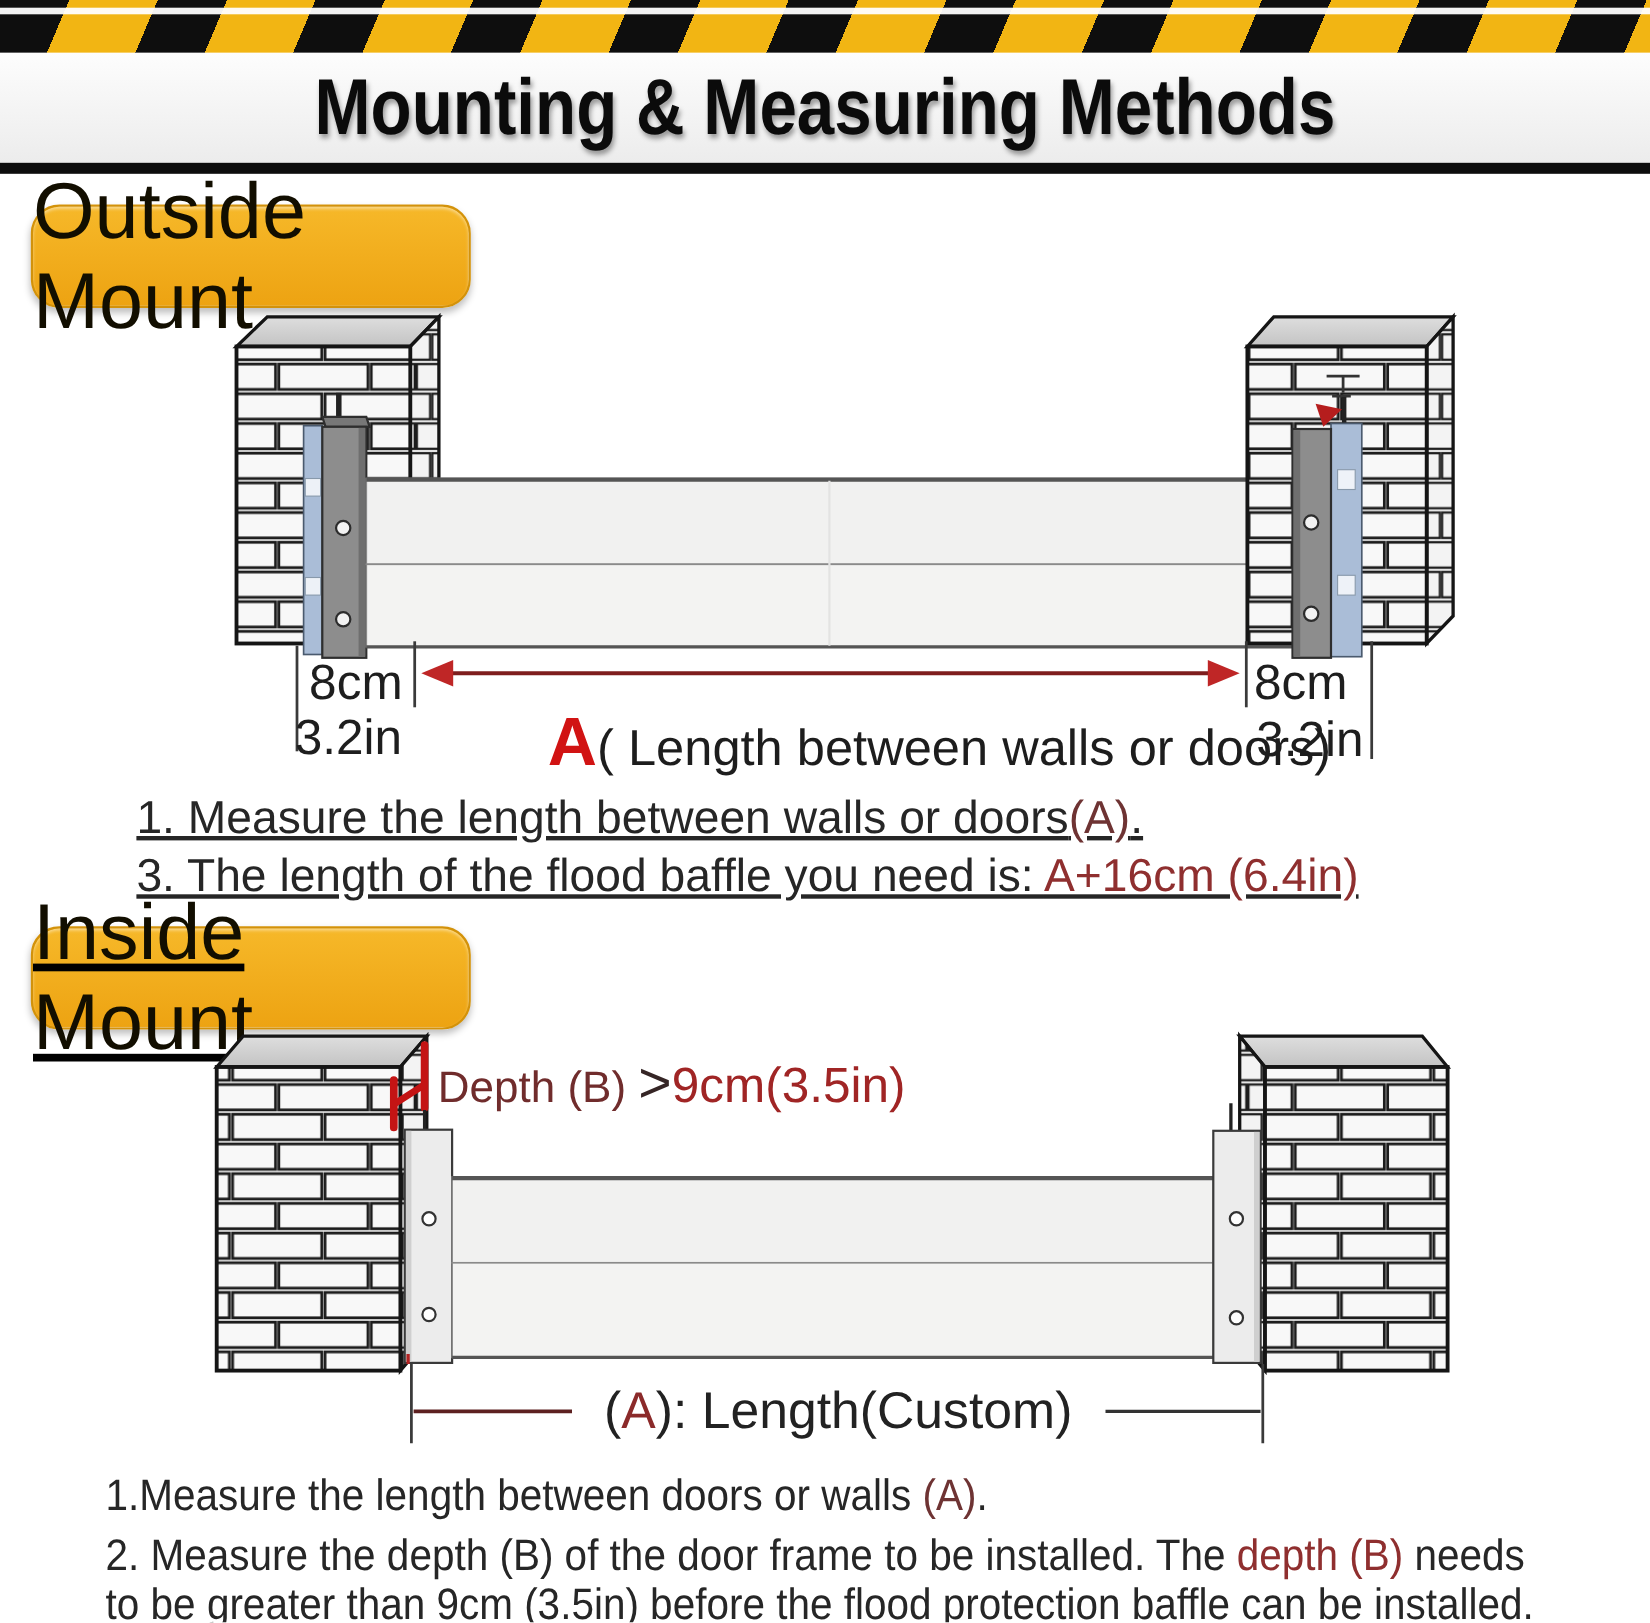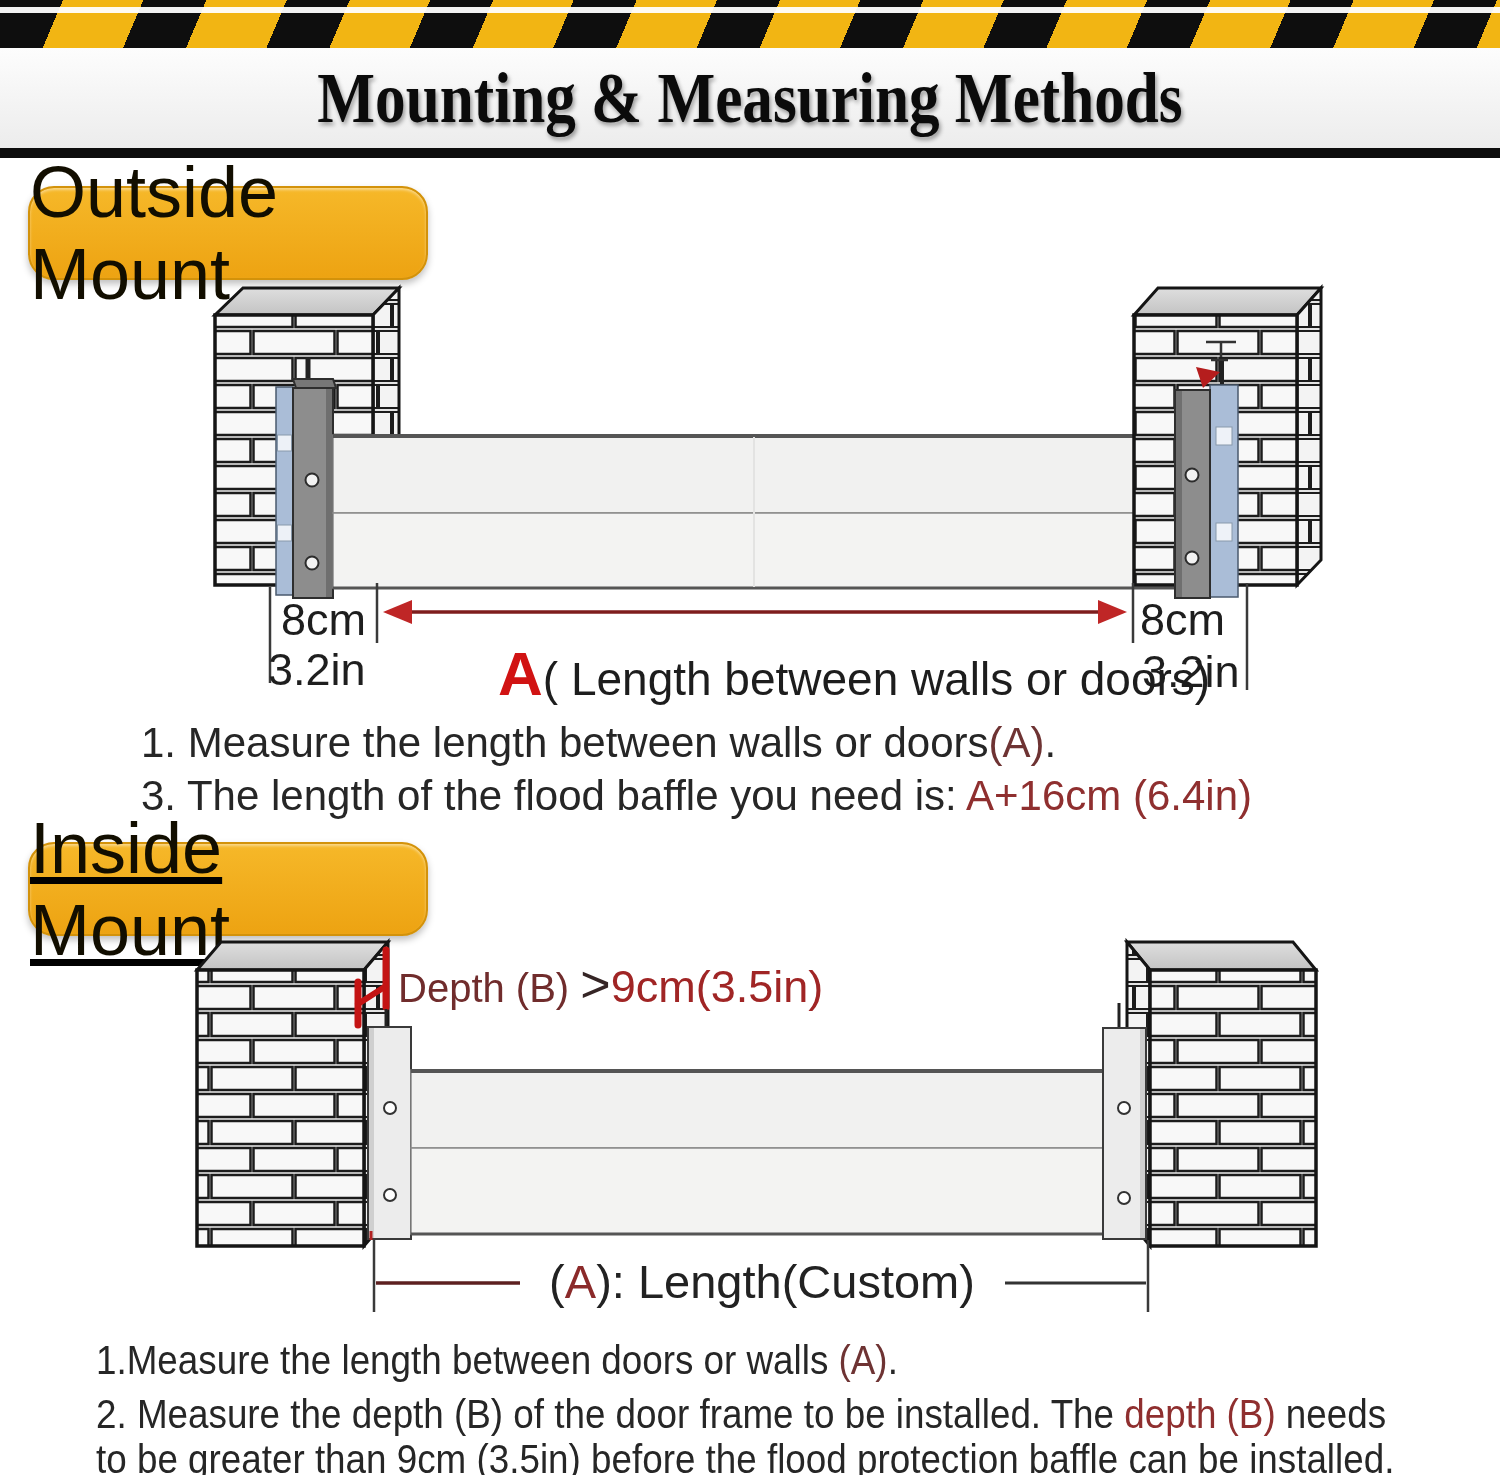--- a/index.html
+++ b/index.html
@@ -7,42 +7,42 @@
         font-family:"Liberation Sans",sans-serif;}
 
   
   .tape{position:absolute;left:0;top:0;width:1500px;height:48px;
         background:repeating-linear-gradient(113deg,#0e0e0e 0 58px,#f2b513 58px 132px);
         box-shadow:0 4px 7px rgba(0,0,0,.18);}
   .tape-gloss{position:absolute;left:0;top:7px;width:100%;height:6px;background:rgba(255,255,255,.95);}
 
   
   .title-band{position:absolute;left:0;top:48px;width:1500px;height:100px;
-        background:linear-gradient(#fdfdfd,#ececec);display:flex;align-items:center;justify-content:center;font-family:Liberation Serif, serif;}
+        background:linear-gradient(#fdfdfd,#ececec);display:flex;align-items:center;justify-content:center;}
   .title-band h1{margin:0;font-size:72px;font-weight:bold;color:#0b0b0b;letter-spacing:0px;
         transform:scaleX(.85);transform-origin:center;
         text-shadow:2px 3px 5px rgba(0,0,0,.38);white-space:nowrap;}
   .black-strip{position:absolute;left:0;top:148px;width:1500px;height:10px;background:#0d0d0d;}
 
   
   .badge{position:absolute;left:28px;width:396px;height:90px;border-radius:26px;
         background:linear-gradient(#f6b829,#eda312);border:2px solid #d3920a;
         box-shadow:0 4px 7px rgba(0,0,0,.25), inset 0 2px 3px rgba(255,255,255,.45);
         display:flex;align-items:center;justify-content:center;}
   .badge span{font-size:72px;color:#120e00;}
   .badge.outside{top:186px;}
   .badge.inside{top:842px;text-decoration:underline;}
 
   .diagram{position:absolute;left:0;}
   .diagram text{font-family:"Liberation Sans",sans-serif;}
 
   
   .steps{position:absolute;color:#262626;}
   .steps p{margin:0;}
-  .steps-outside{left:141px;top:716px;width:1340px;font-size:42px;line-height:53px;}
+  .steps-outside{left:124px;top:716px;width:1340px;font-size:42px;line-height:53px;text-decoration:underline;}
   .steps-inside{left:96px;top:1336px;width:1460px;font-size:40px;line-height:48px;
         transform:scaleX(.92);transform-origin:0 0;}
   .steps-inside .para2{margin-top:8px;line-height:45px;}
   .accent-soft{color:#6e3333;}
   .accent-strong{color:#8f2f2f;}
 </style>
 </head>
 <body>
 
 <div id="page">

